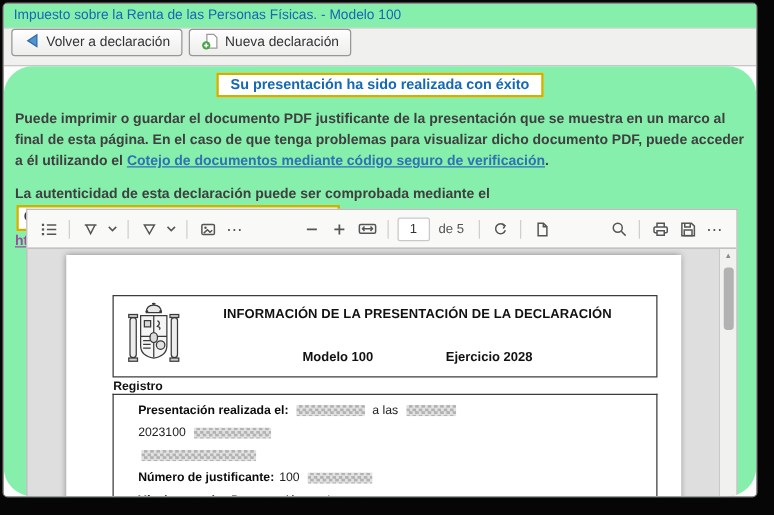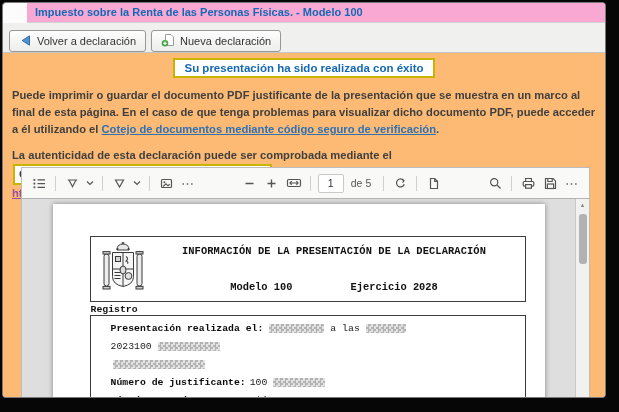--- a/index.html
+++ b/index.html
@@ -6,35 +6,35 @@
   body{
     width:619px;height:412px;position:relative;background:#060606;
     font-family:"Liberation Sans","DejaVu Sans",sans-serif;overflow:hidden;
   }
   .window{
     position:absolute;left:2px;top:2px;width:604px;height:396px;
     background:#fcfcfc;border-radius:4px;overflow:hidden;border:1px solid #7a7a7a;box-sizing:border-box;
   }
   
   .app-header{
-    height:19px;line-height:19px;background:#f9a8d4;border-bottom:1px solid #d2d2d2;
-    padding-left:8px;font-size:11px;font-weight:bold;color:#1568b4;white-space:nowrap;margin-left:24px;
+    height:19px;line-height:19px;background:#86efac;border-bottom:1px solid #d2d2d2;
+    padding-left:8px;font-size:11px;font-weight:normal;color:#1568b4;white-space:nowrap;
   }
   
   .app-toolbar{
     height:29px;background:#f0f0ef;border-bottom:1px solid #c6c6c6;
-    display:flex;align-items:flex-end;padding-left:6px;gap:5px;
+    display:flex;align-items:flex-start;padding-left:6px;gap:5px;
   }
   .app-btn{
     display:inline-flex;align-items:center;gap:5px;height:22px;padding:0 9px;
     background:linear-gradient(#fefefe,#ededec);border:1px solid #979797;border-radius:3px;
     font-size:11px;color:#333;font-family:inherit;cursor:pointer;
   }
   
-  .content{position:absolute;top:50px;left:0;right:0;bottom:0;background:#fdba74;overflow:hidden;}
+  .content{position:absolute;top:50px;left:0;right:0;bottom:0;background:#86efac;overflow:hidden;border-radius:23px;}
   .success-box{
     width:max-content;margin:5px auto 0;border:2px solid #c9b400;padding:2px 9px;
     color:#1568b4;font-weight:bold;font-size:11.5px;background:#fff;
   }
   .para{margin:9px 9px 0;font-size:11.2px;line-height:1.52;color:#3f3f3f;font-weight:bold;}
   .para a{color:#2f71b3;text-decoration:underline;cursor:pointer;}
   .para a.visited{color:#9a4f9e;}
   .csv-box{
     display:inline-block;border:2px solid #c9b400;padding:0 4px;margin:0 1px;
     background:#fff;white-space:nowrap;
@@ -62,21 +62,21 @@
   .tdiv{width:1px;height:15px;background:#cfcfcf;margin:0 5px;flex:none;}
   .dots{font-size:13px;letter-spacing:1px;color:#555;line-height:1;}
   .tcenter{display:flex;align-items:center;margin-left:auto;margin-right:auto;}
   .tright{display:flex;align-items:center;}
   .page-input{
     width:24px;height:17px;border:1px solid #c9c9c9;background:#fff;border-radius:2px;
     text-align:center;font-size:10.5px;font-family:inherit;color:#333;padding:0;margin:0 2px;
   }
   .page-count{font-size:10.5px;color:#555;margin:0 7px 0 5px;white-space:nowrap;}
   
-  .pdf-canvas{position:absolute;top:31px;left:0;right:14px;bottom:0;overflow:hidden;font-family:Liberation Mono, monospace;}
+  .pdf-canvas{position:absolute;top:31px;left:0;right:14px;bottom:0;overflow:hidden;}
   .pdf-scrollbar{
     position:absolute;top:31px;right:0;bottom:0;width:14px;background:#f1f1f0;border-left:1px solid #c9c9c9;box-sizing:border-box;
   }
   .scroll-up{font-size:6px;color:#8a8a8a;text-align:center;line-height:12px;height:12px;cursor:pointer;}
   .scroll-thumb{position:absolute;top:15px;left:2.5px;width:8px;height:50px;background:#b2b2b2;border-radius:3px;cursor:pointer;}
   
   .pdf-page{
     width:492px;margin:5px auto 0;height:420px;background:#fff;position:relative;
     box-shadow:0 0 5px rgba(0,0,0,.4);color:#111;
   }

